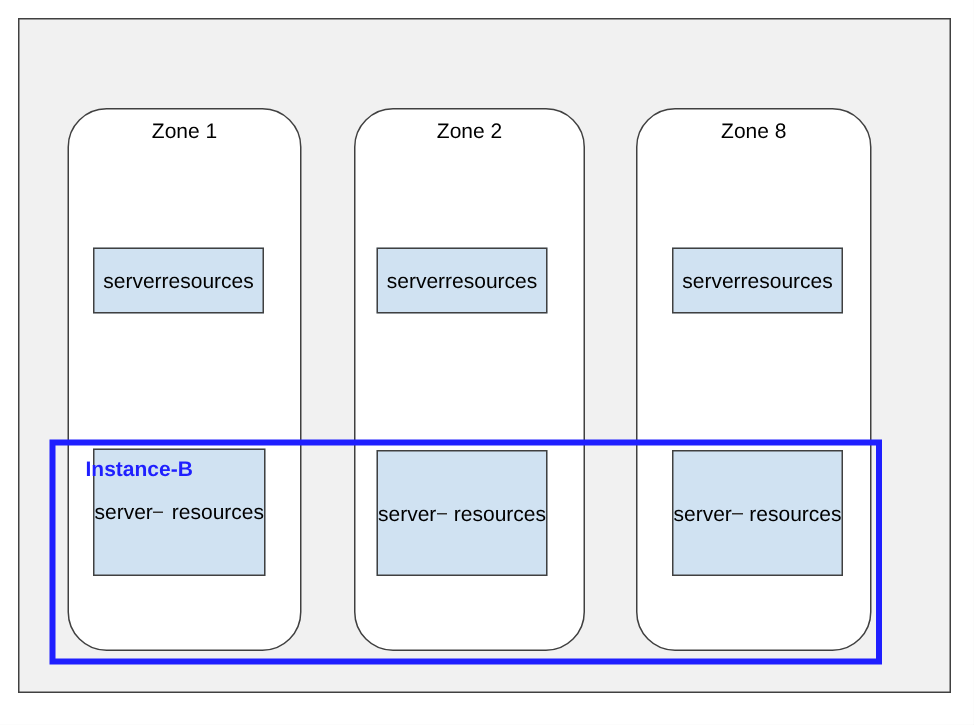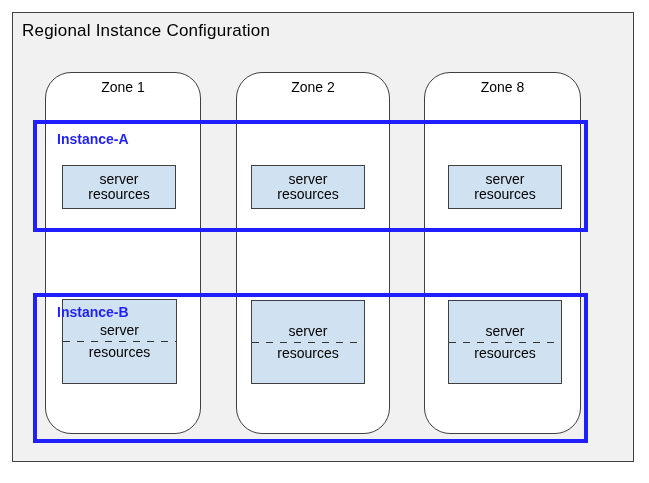--- a/index.html
+++ b/index.html
@@ -61,21 +61,20 @@
     left: 20px; top: 7px;
     font-size: 14px;
     font-weight: bold;
     color: #1f1fff;
   }
   .server-box {
     position: absolute;
     background: #d0e2f2;
     border: 1px solid #404040;
     display: flex;
-    flex-direction: column;
     align-items: center;
     justify-content: center;
     font-size: 14px;
     line-height: 15px;
     color: #000000;
     text-align: center;
     z-index: 2;
   }
   .row-a { top: 165px; height: 44px; width: 114px; }
   .row-b { top: 299px; height: 85px; width: 115px; }
@@ -93,21 +92,20 @@
     );
   }
 </style>
 </head>
 <body>
 
 <div class="canvas">
 
   <div class="region"></div>
 
-  <div class="title">Regional Instance Configuration</div>
 
   <div class="zone zone-1">
     <span class="zone-label">Zone 1</span>
   </div>
   <div class="zone zone-2">
     <span class="zone-label">Zone 2</span>
   </div>
   <div class="zone zone-3">
     <span class="zone-label">Zone 8</span>
   </div>
@@ -134,20 +132,17 @@
     <span>server</span>
     <span class="dashed-divider"></span>
     <span>resources</span>
   </div>
   <div class="server-box row-b col-3">
     <span>server</span>
     <span class="dashed-divider"></span>
     <span>resources</span>
   </div>
 
-  <div class="instance instance-a">
-    <span class="instance-label">Instance-A</span>
-  </div>
   <div class="instance instance-b">
     <span class="instance-label">Instance-B</span>
   </div>
 
 </div>
 
 </body></html>

